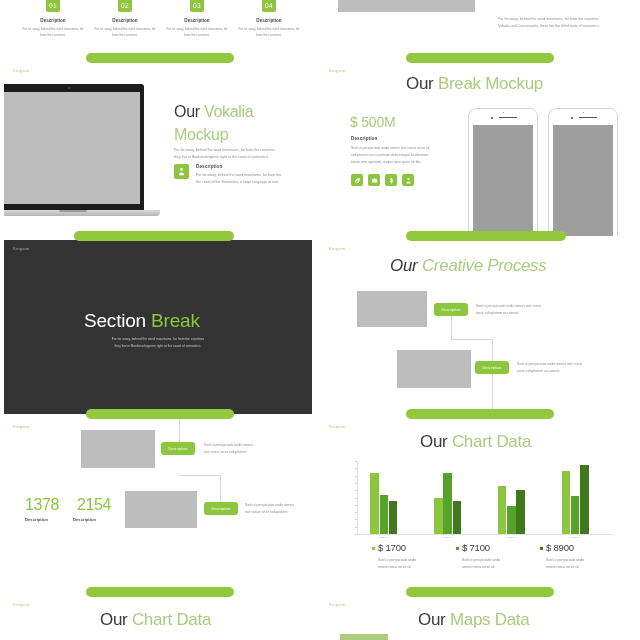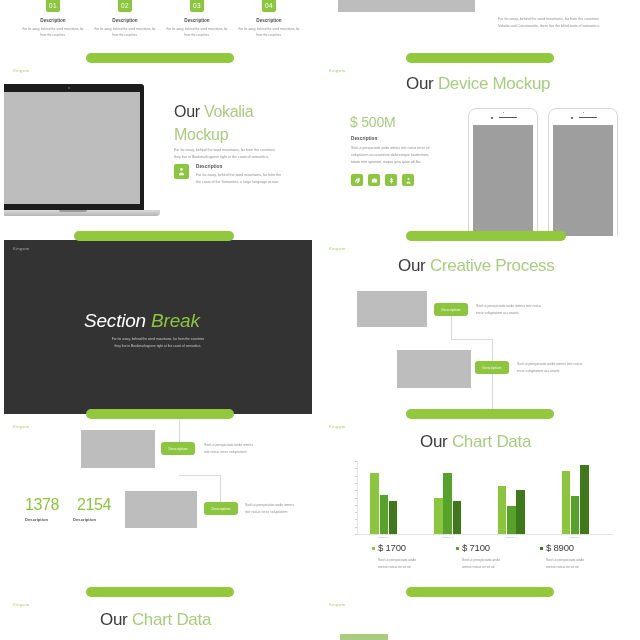--- a/index.html
+++ b/index.html
@@ -306,21 +306,21 @@
     <div class="para" style="position:absolute;left:192px;top:117px;width:108px;">the coast of the Semantics, a large language ocean.</div>
   </div>
 
   <div class="slide" style="left:320px;top:62px;width:308px;height:174px;">
     <div class="logo">
       <span>Kingwin</span>
     </div>
 
     <div class="title" style="position:absolute;left:86px;top:12px;">
       <span class="t-dark">Our</span>
-      <span class="t-green">Device Mockup</span>
+      <span class="t-green">Break Mockup</span>
     </div>
 
     <div style="position:absolute;left:30px;top:52px;font-size:14px;color:#a9cc7e;letter-spacing:-.2px;">$ 500M</div>
     <div class="sub-h" style="position:absolute;left:31px;top:74px;">Description</div>
     <div class="para" style="position:absolute;left:31px;top:83px;width:108px;">Sed ut perspiciatis unde omnis iste natus error sit</div>
     <div class="para" style="position:absolute;left:31px;top:90px;width:108px;">voluptatem accusantium doloremque laudantium,</div>
     <div class="para" style="position:absolute;left:31px;top:97px;width:108px;">totam rem aperiam, eaque ipsa quae ab illo.</div>
 
     <div style="position:absolute;left:31px;top:112px;display:flex;gap:5px;">
       <div class="isq">
@@ -362,33 +362,33 @@
     </div>
   </div>
 
   <div class="pill" style="left:74px;top:231px;width:160px;"></div>
   <div class="pill" style="left:406px;top:231px;width:160px;"></div>
 
   <div class="slide dark" style="left:4px;top:240px;width:308px;height:174px;">
     <div class="logo">
       <span class="lg-dark">Kingwin</span>
     </div>
-    <div class="sb-title" style="left:80px;top:70px;font-style:italic;">
+    <div class="sb-title" style="left:80px;top:70px;">
       <span class="w1">Section</span>
       <span class="w2">Break</span>
     </div>
     <div class="sb-para" style="left:89px;top:96px;">Far far away, behind the word mountains, far from the countries</div>
     <div class="sb-para" style="left:89px;top:103px;">they live in Bookmarksgrove right at the coast of semantics.</div>
   </div>
 
   <div class="slide" style="left:320px;top:240px;width:308px;height:174px;">
     <div class="logo">
       <span>Kingwin</span>
     </div>
-    <div class="title" style="position:absolute;left:78px;top:16px;">
+    <div class="title" style="position:absolute;left:70px;top:16px;font-style:italic;">
       <span class="t-dark">Our</span>
       <span class="t-green">Creative Process</span>
     </div>
 
     <div class="ph" style="position:absolute;left:37px;top:51px;width:70px;height:36px;"></div>
     <div class="connector" style="left:131px;top:75px;width:1px;height:25px;"></div>
     <div class="connector" style="left:131px;top:99px;width:41px;height:1px;"></div>
     <div class="connector" style="left:172px;top:99px;width:1px;height:75px;"></div>
 
     <div class="chip" style="position:absolute;left:114px;top:63px;width:34px;height:13px;">Description</div>
@@ -502,16 +502,20 @@
     <div class="title" style="position:absolute;left:96px;top:14px;">
       <span class="t-dark">Our</span>
       <span class="t-green">Chart Data</span>
     </div>
   </div>
 
   <div class="slide" style="left:320px;top:596px;width:308px;height:174px;">
     <div class="logo">
       <span>Kingwin</span>
     </div>
+    <div class="title" style="position:absolute;left:98px;top:14px;">
+      <span class="t-dark">Our</span>
+      <span class="t-green">Maps Data</span>
+    </div>
     <div class="ph" style="position:absolute;left:20px;top:38px;width:48px;height:10px;background:#a9cc7e;"></div>
   </div>
 
 </div>
 
 </body></html>

